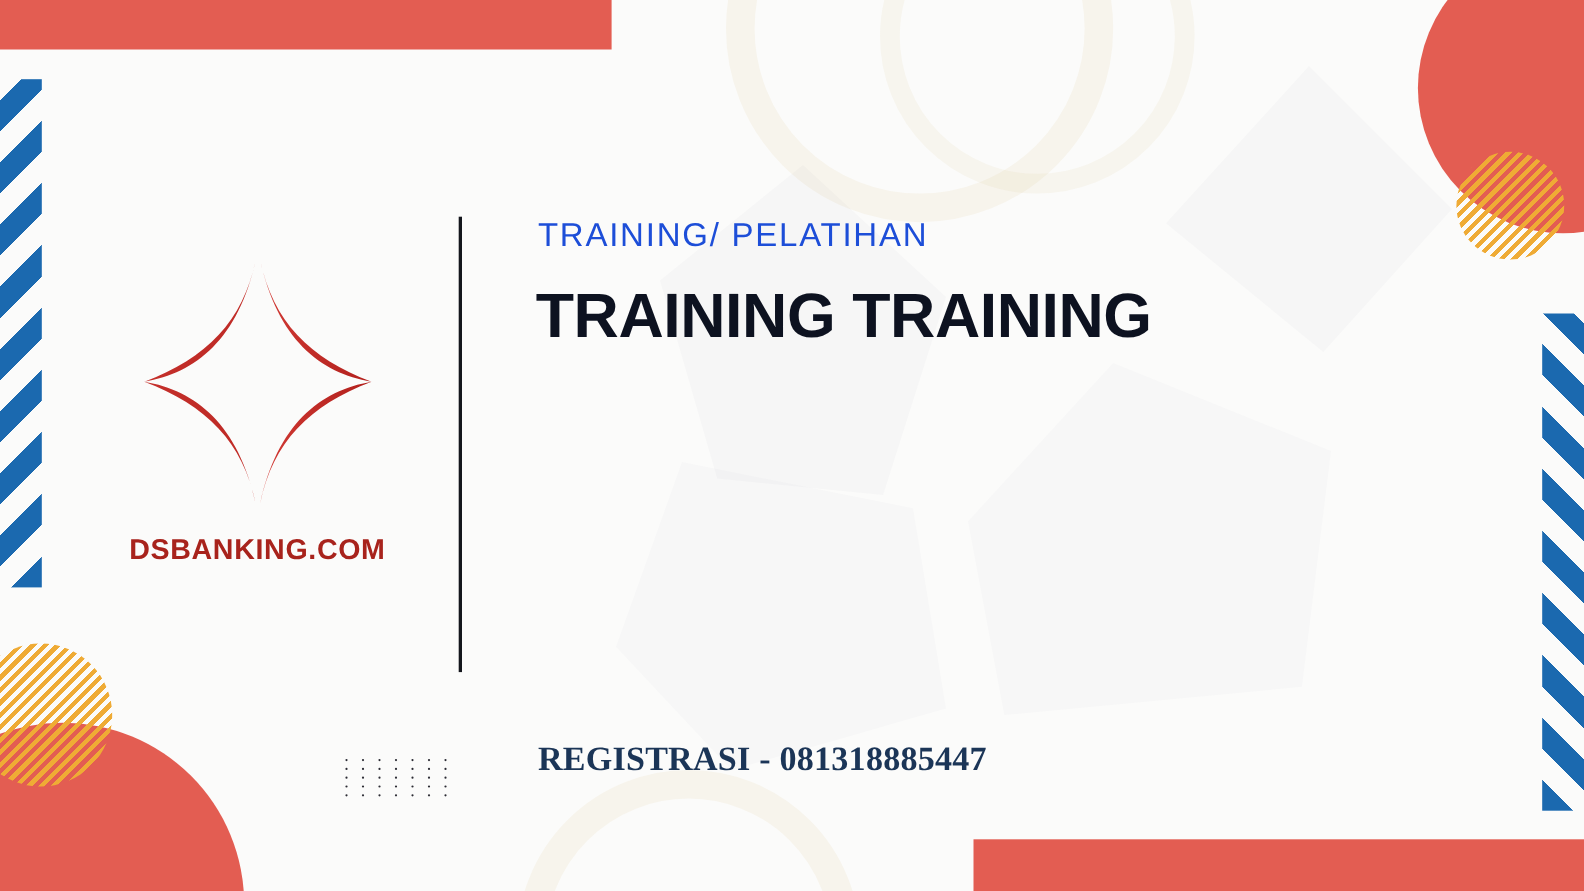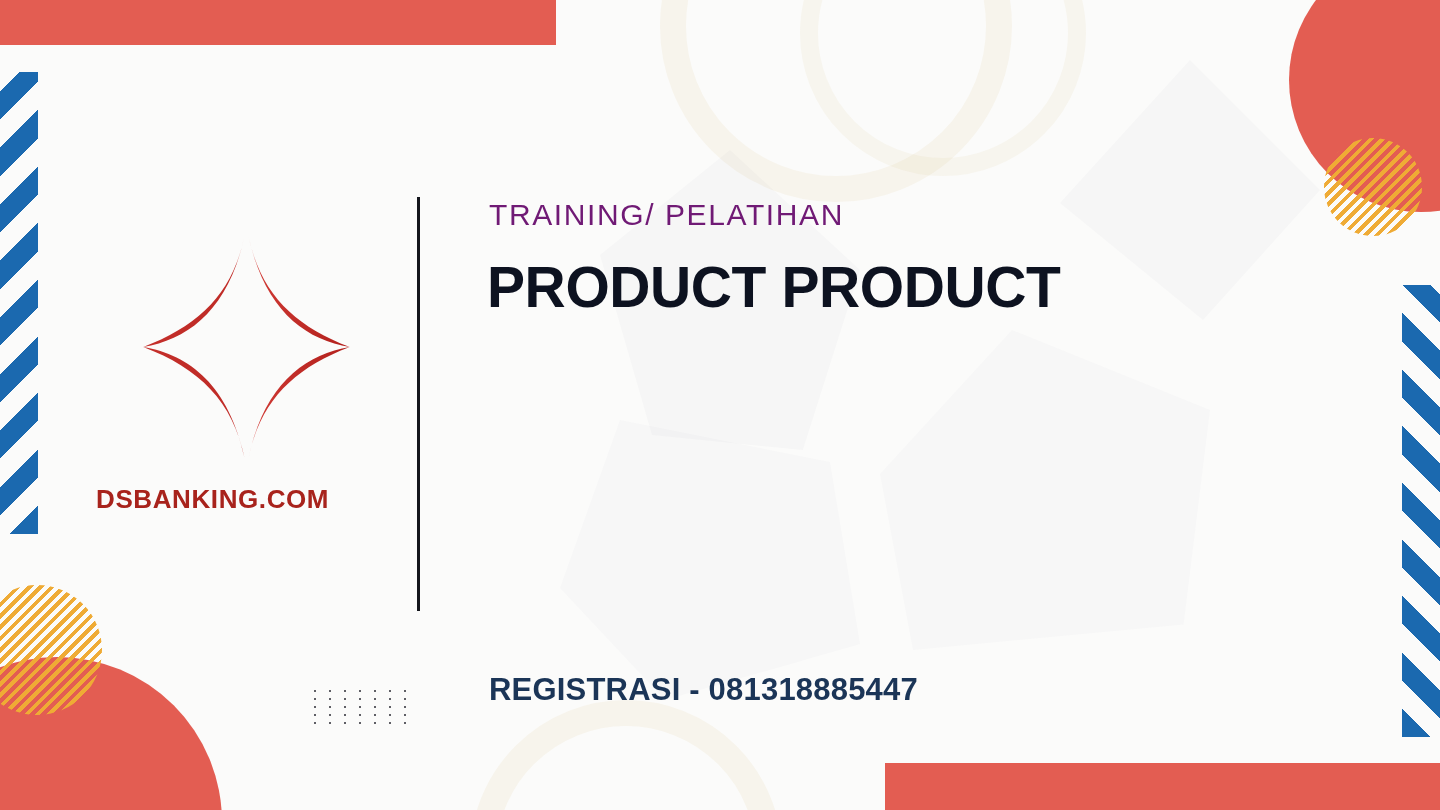--- a/index.html
+++ b/index.html
@@ -36,36 +36,36 @@
 
   
   .dotgrid{position:absolute;left:314px;top:690px;width:92px;height:34px;}
   .dotgrid i{position:absolute;width:2px;height:2px;border-radius:50%;
              background:#2b2b33;}
 
   
   .divider{position:absolute;left:417px;top:197px;width:3px;height:414px;
            background:#14161c;}
 
-  .logo-block{position:absolute;left:96px;top:232px;width:300px;}
+  .logo-block{position:absolute;left:84px;top:232px;width:300px;text-align:center;}
   .logo-mark{width:215px;height:230px;margin:0 auto;display:block;}
   .brand-text{margin-top:22px;font-size:26px;font-weight:700;
               letter-spacing:.6px;color:#a8231c;}
 
   .eyebrow{position:absolute;left:489px;top:198px;
            font-size:30px;font-weight:400;letter-spacing:1.6px;
-           color:#701a75;}
+           color:#1d4ed8;}
 
   .headline{position:absolute;left:487px;top:258px;width:700px;
             font-size:57px;line-height:59px;font-weight:800;
             letter-spacing:-.4px;color:#0d1220;}
 
   .registration{position:absolute;left:489px;top:672px;
                 font-size:31px;font-weight:800;letter-spacing:.2px;
-                color:#1b3557;}
+                color:#1b3557;font-family:Liberation Serif, serif;}
 </style>
 </head>
 <body>
 
 <div id="canvas">
 
   <div class="wm wm-ring" style="left:660px;top:-150px;width:300px;height:300px;"></div>
   <div class="wm wm-ring2" style="left:800px;top:-110px;width:250px;height:250px;"></div>
   <div class="wm wm-ring" style="left:470px;top:700px;width:260px;height:260px;"></div>
   <div class="wm wm-poly" style="left:600px;top:150px;width:260px;height:300px;clip-path:polygon(50% 0,100% 40%,78% 100%,20% 95%,0 35%);"></div>
@@ -144,18 +144,18 @@
       <path d="M108 232 C 96 174, 62 140, 4 118 C 52 126, 92 158, 108 232 Z" fill="url(#gBot)"></path>
 
       <path d="M112 232 C 124 174, 158 140, 216 118 C 168 126, 128 158, 112 232 Z" fill="url(#gBot)"></path>
     </svg>
     <div class="brand-text">DSBANKING.COM</div>
   </div>
 
   <div class="eyebrow">TRAINING/ PELATIHAN</div>
 
   <div class="headline">
-    <div>PRODUCT PRODUCT</div>
+    <div>TRAINING TRAINING</div>
   </div>
 
   <div class="registration">REGISTRASI - 081318885447</div>
 
 </div>
 
 </body></html>

